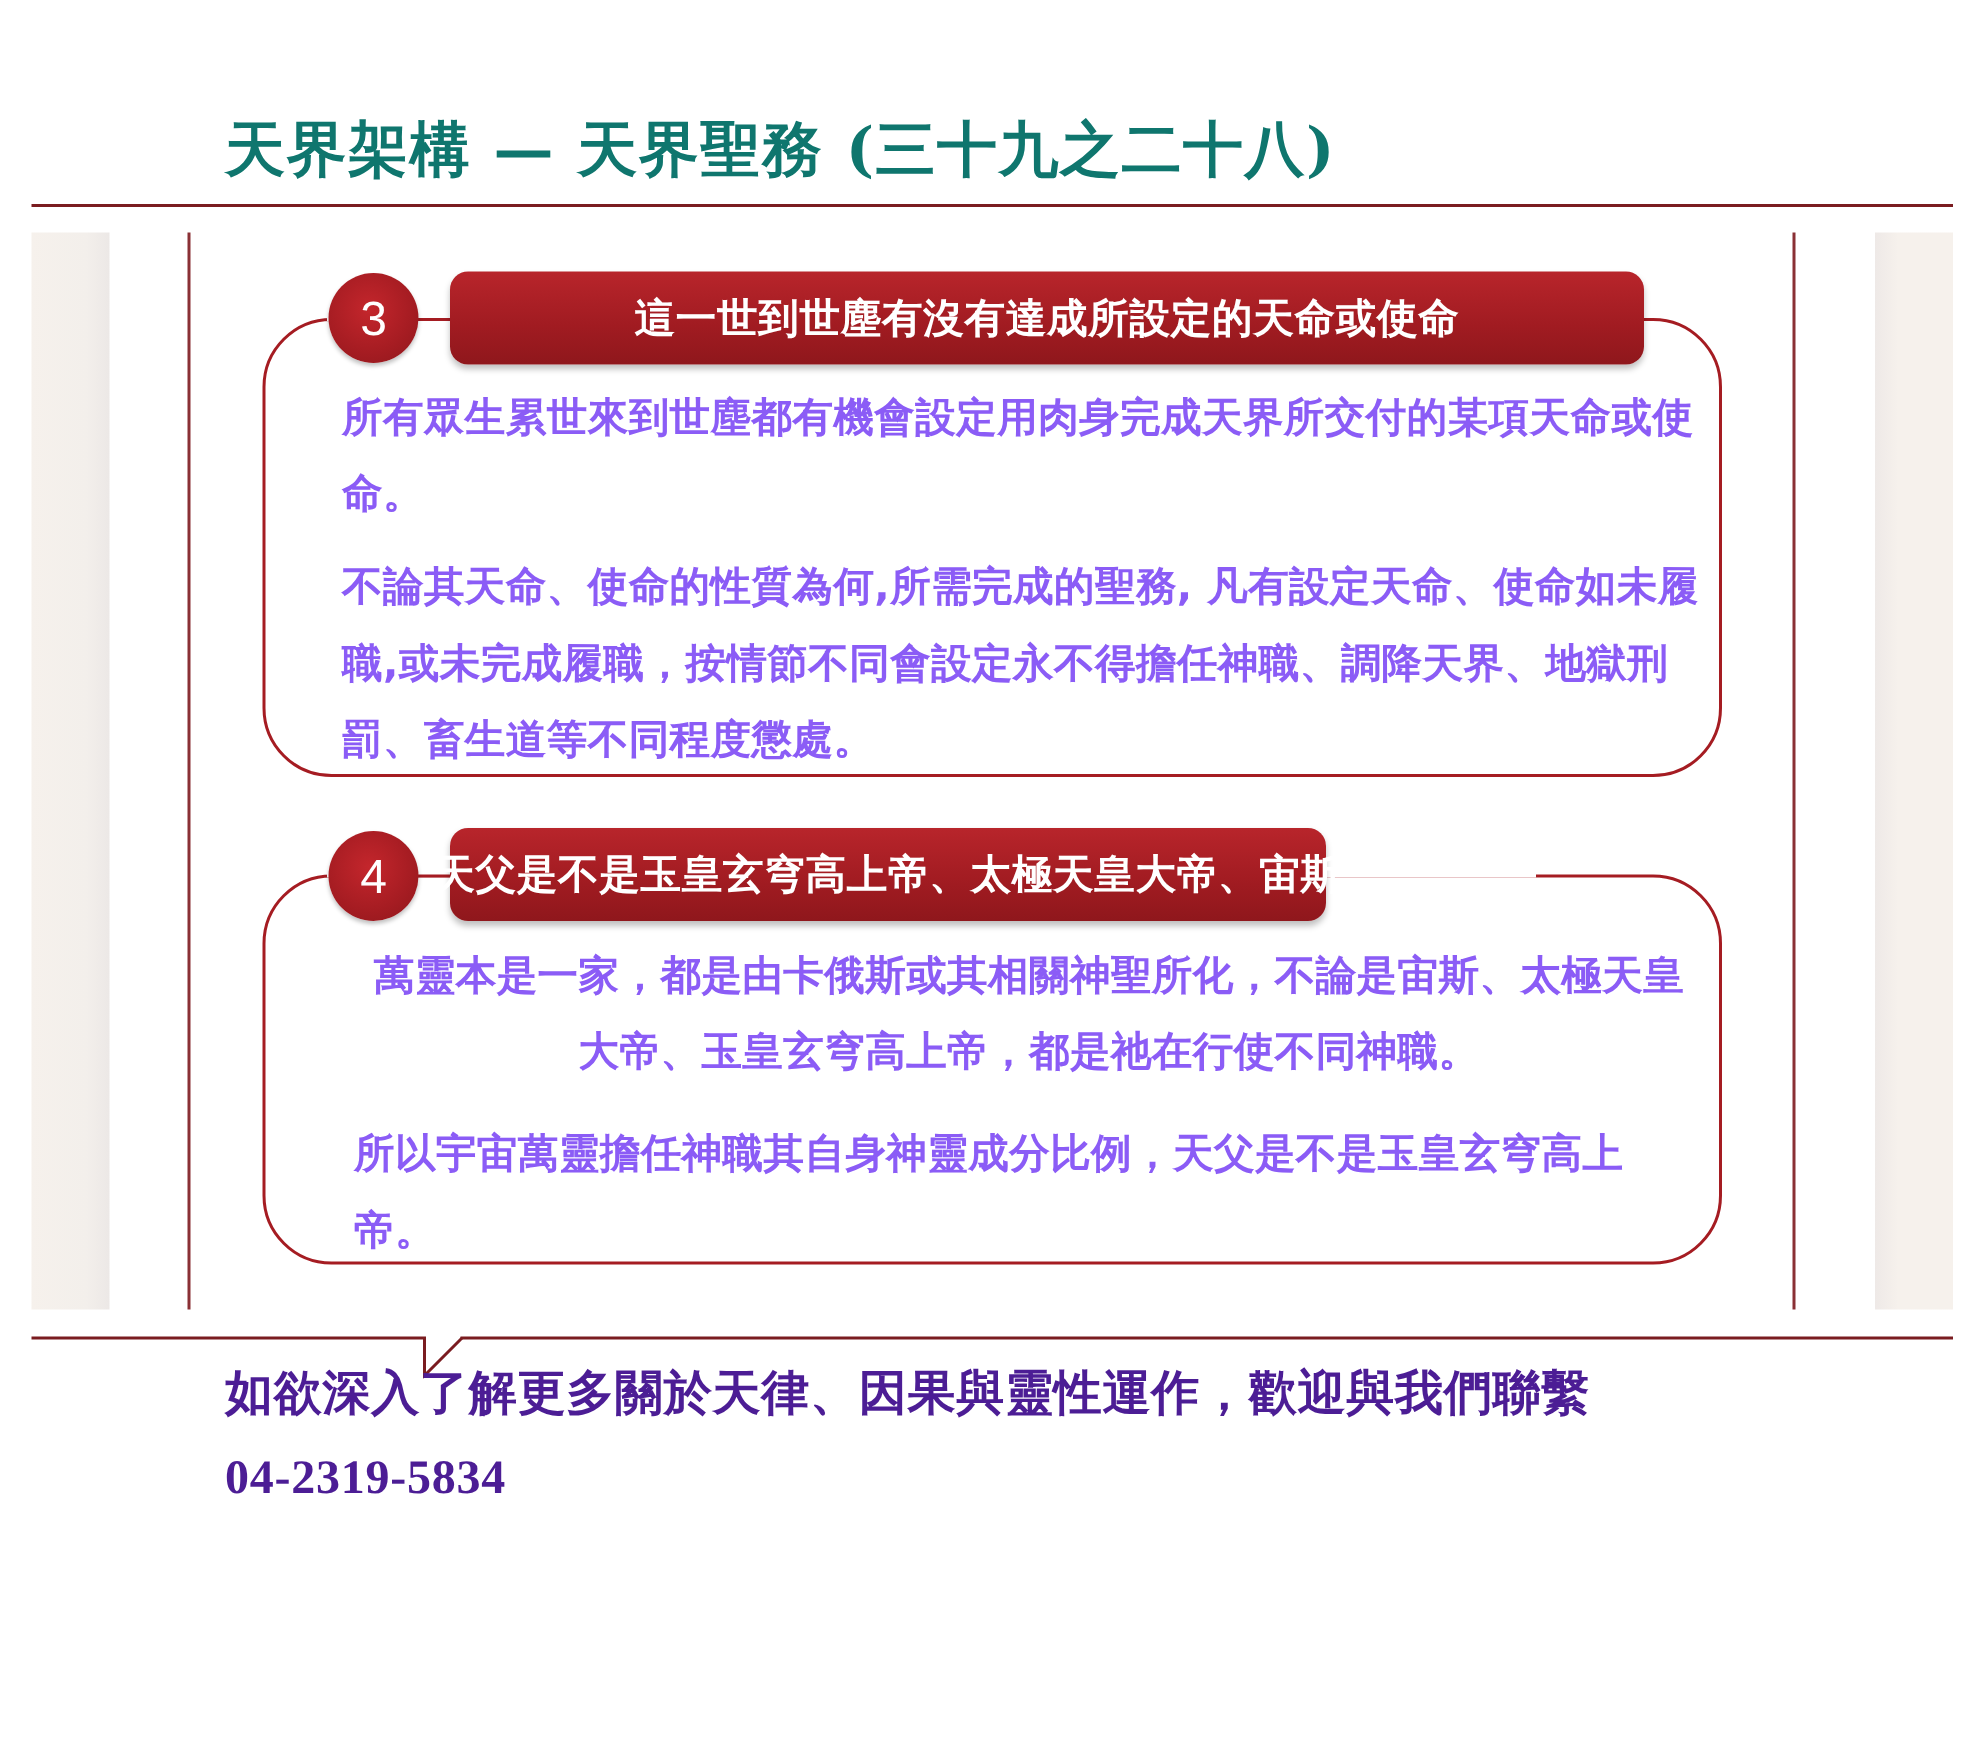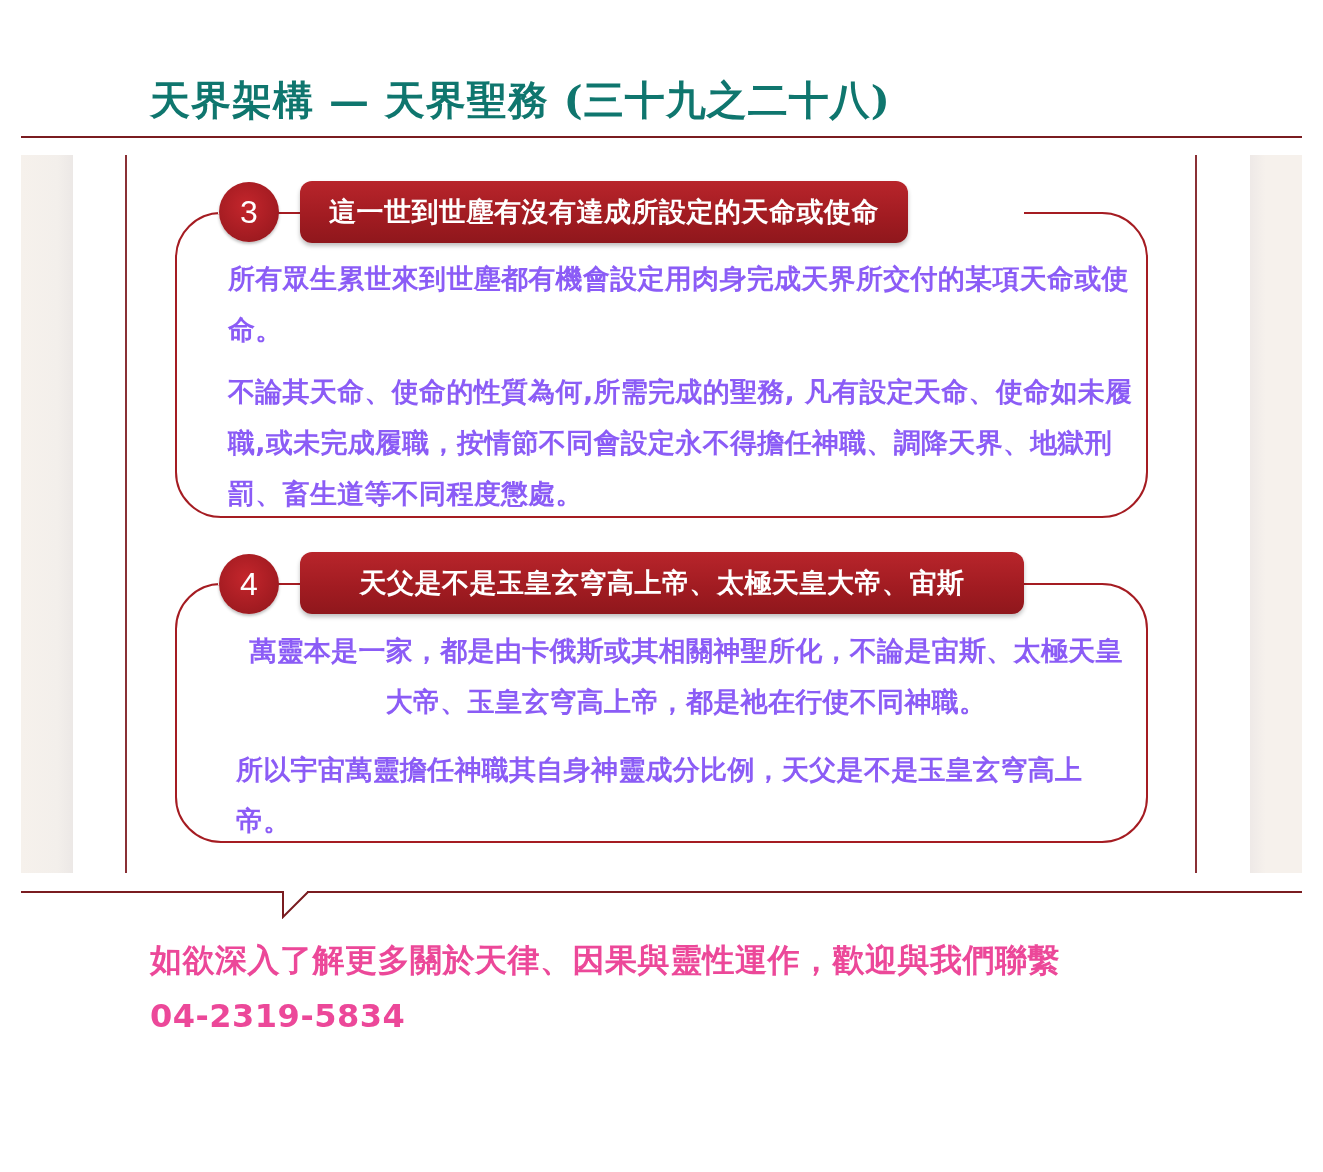--- a/index.html
+++ b/index.html
@@ -62,36 +62,37 @@
     .card-gap.g4 { left: 218px; top: 579px; width: 806px; }
 
     .header-pill {
       position: absolute; height: 62px; border-radius: 12px;
       background: linear-gradient(to bottom, #b8252b, #a01b21 60%, #8f171c);
       color: #fff; font-size: 27px; font-weight: bold;
       display: flex; align-items: center; justify-content: center;
       box-shadow: 0 3px 4px rgba(0,0,0,0.25);
       white-space: nowrap; letter-spacing: 0.5px;
     }
-    .header-pill.h3 { left: 300px; top: 181px; width: 608px; }
-    .header-pill.h4 { left: 300px; top: 552px; width: 724px; }
+    .header-pill.h3 { left: 300px; top: 181px; width: 796px; }
+    .header-pill.h4 { left: 300px; top: 552px; width: 584px; }
 
     .para {
       position: absolute; font-size: 27px; font-weight: bold; line-height: 51px;
       color: #8b5cf6; letter-spacing: 0.3px;
     }
     .p3a { left: 228px; top: 253px; width: 910px; }
     .p3b { left: 228px; top: 366px; width: 930px; }
     .p4a { left: 236px; top: 625px; width: 900px; text-align: center; }
     .p4b { left: 236px; top: 744px; width: 880px; }
 
     .footer {
-      position: absolute; left: 150px; top: 932px;
-      font-size: 32px; font-weight: bold; color: #ec4899; line-height: 56px;
+      position: absolute; left: 150px; top: 900px;
+      font-size: 32px; font-weight: bold; color: #4c1d95; line-height: 56px;
       letter-spacing: 0.5px;
+      font-family: Liberation Serif, serif;
     }
     .footer div { white-space: nowrap; }
   </style>
 </head>
 <body>
 
 <div class="page-title">天界架構 — 天界聖務 (三十九之二十八)</div>
 <div class="rule top"></div>
 
 <div class="side-panel left"></div>

